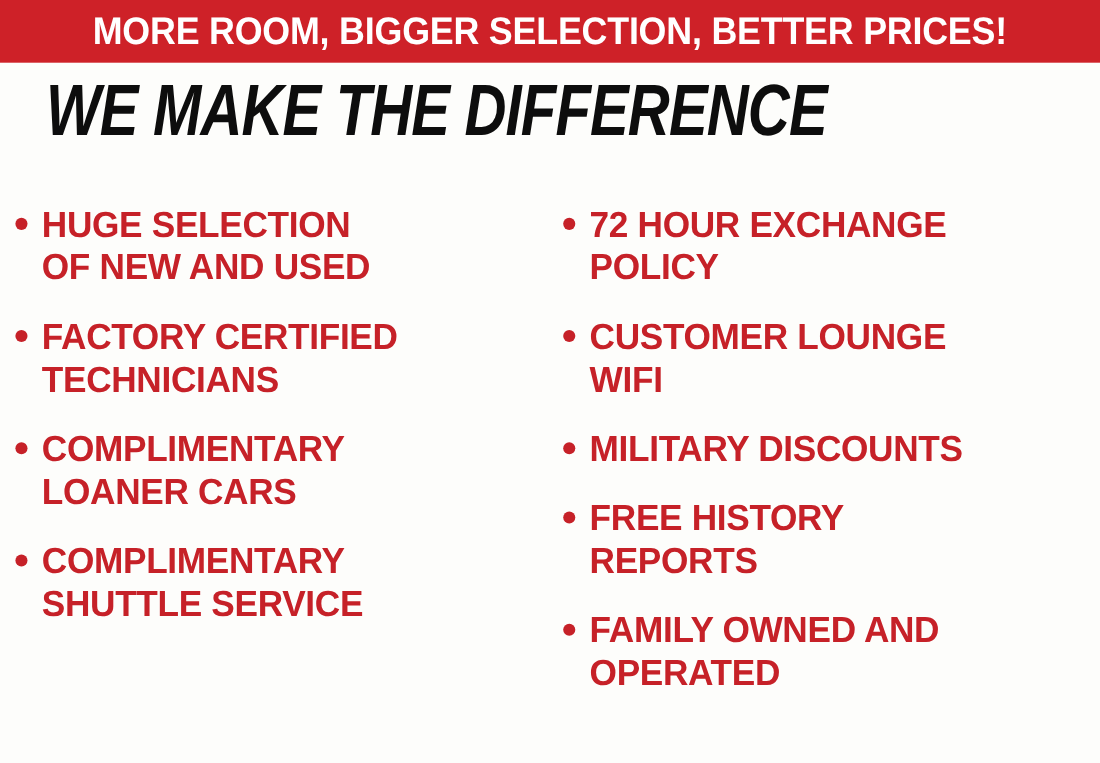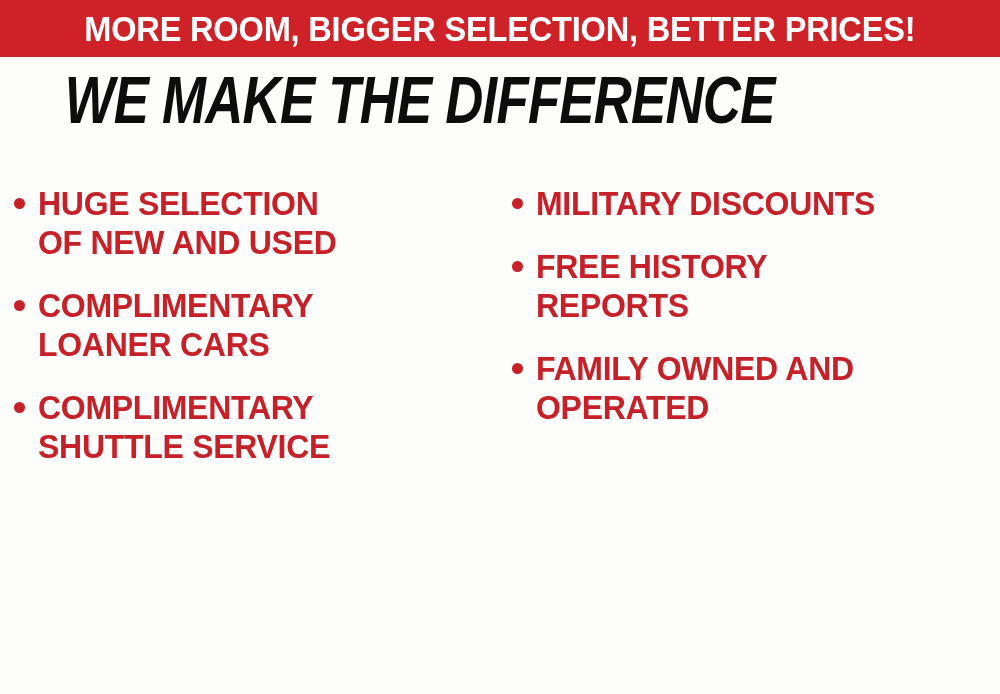--- a/index.html
+++ b/index.html
@@ -42,21 +42,21 @@
 
   
   .headline-wrap {
     position: absolute;
     top: 66px;
     left: 0;
     width: 840px;
     height: 68px;
     display: flex;
     align-items: center;
-    justify-content: center;
+    justify-content: flex-end;
   }
   .headline {
     color: #0d0d0d;
     font-family: "Liberation Sans", sans-serif;
     font-weight: bold;
     font-style: italic;
     font-size: 66px;
     line-height: 66px;
     letter-spacing: -1px;
     white-space: nowrap;
@@ -123,30 +123,45 @@
 
   <div class="columns">
     <div class="col col-left" id="col-left">
         <div class="bullet-item">
           <span class="bullet-dot"></span>
           <span class="bullet-text">HUGE SELECTION
 OF NEW AND USED</span>
         </div>
         <div class="bullet-item">
           <span class="bullet-dot"></span>
+          <span class="bullet-text">FACTORY CERTIFIED
+TECHNICIANS</span>
+        </div>
+        <div class="bullet-item">
+          <span class="bullet-dot"></span>
           <span class="bullet-text">COMPLIMENTARY
 LOANER CARS</span>
         </div>
         <div class="bullet-item">
           <span class="bullet-dot"></span>
           <span class="bullet-text">COMPLIMENTARY
 SHUTTLE SERVICE</span>
         </div>
       </div>
     <div class="col col-right" id="col-right">
+        <div class="bullet-item">
+          <span class="bullet-dot"></span>
+          <span class="bullet-text">72 HOUR EXCHANGE
+POLICY</span>
+        </div>
+        <div class="bullet-item">
+          <span class="bullet-dot"></span>
+          <span class="bullet-text">CUSTOMER LOUNGE
+WIFI</span>
+        </div>
         <div class="bullet-item">
           <span class="bullet-dot"></span>
           <span class="bullet-text">MILITARY DISCOUNTS</span>
         </div>
         <div class="bullet-item">
           <span class="bullet-dot"></span>
           <span class="bullet-text">FREE HISTORY
 REPORTS</span>
         </div>
         <div class="bullet-item">

